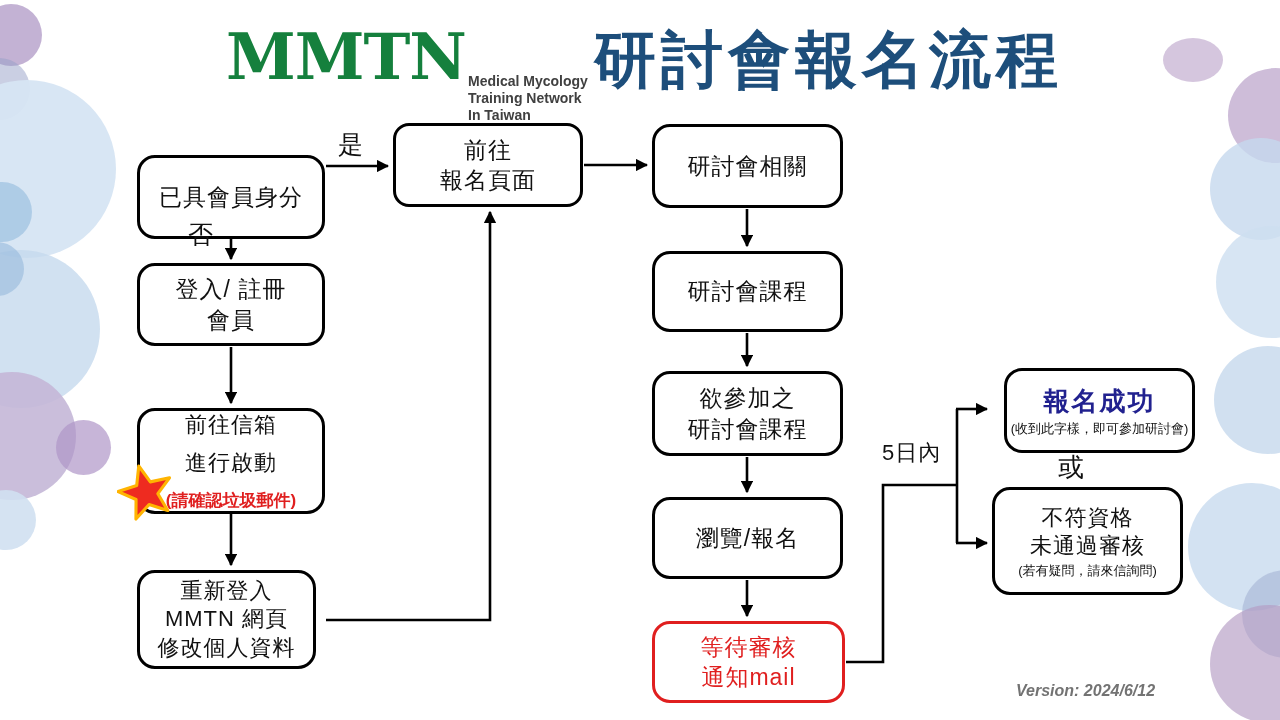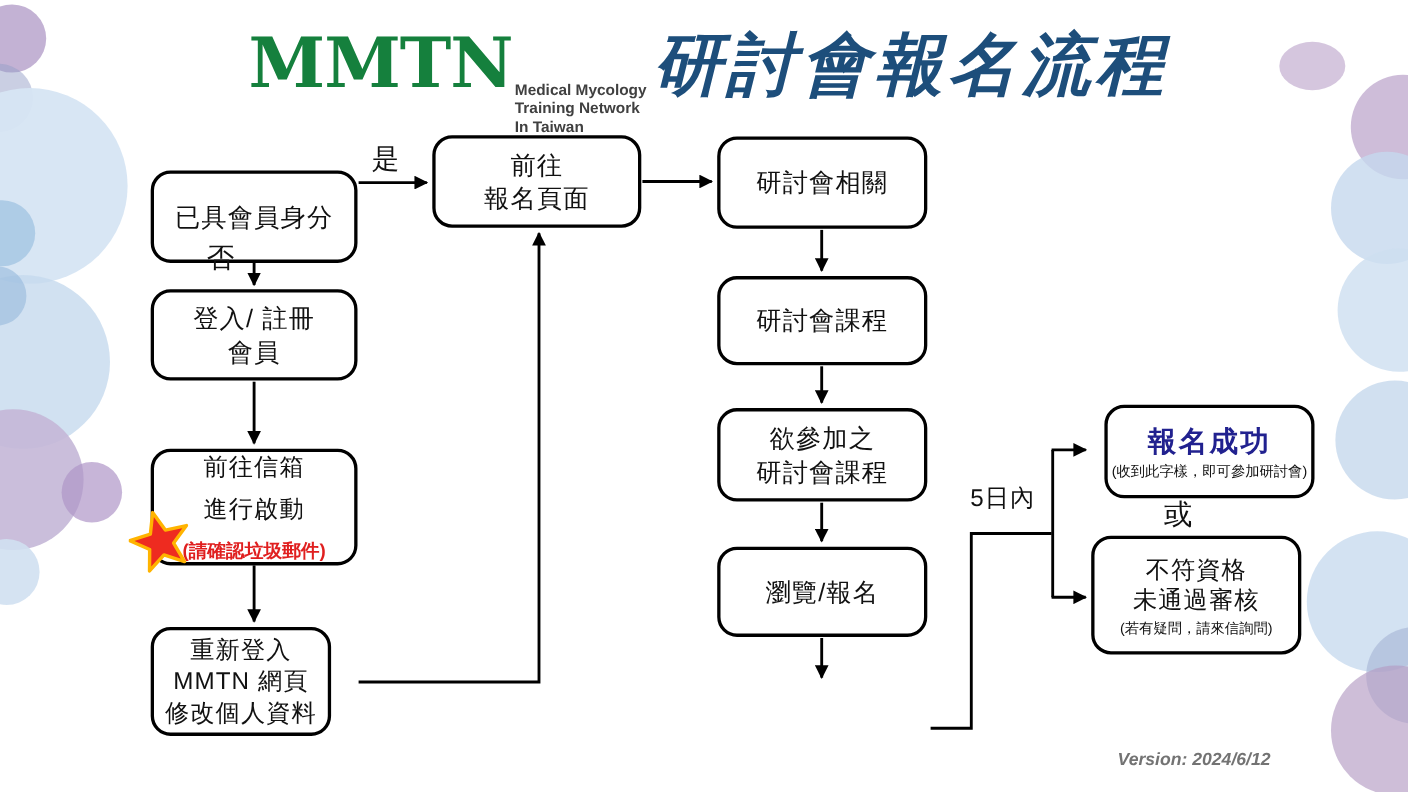--- a/index.html
+++ b/index.html
@@ -16,21 +16,20 @@
     font-weight:bold;font-size:63px;line-height:1;color:#15803d;letter-spacing:-1px;
   }
   .logo-tagline{
     position:absolute;left:468px;top:41px;z-index:2;
     font-size:14px;line-height:17px;font-weight:bold;color:#404040;margin-top:32px;
   }
   .page-title{
     position:absolute;left:594px;top:26px;z-index:2;
     font-size:62px;font-weight:800;color:#1d4e7b;letter-spacing:5px;line-height:1.1;
     white-space:nowrap;
-    font-style:italic;
   }
   
   .node{
     position:absolute;box-sizing:border-box;z-index:2;
     border:3px solid #000;border-radius:18px;background:#fff;
     display:flex;flex-direction:column;align-items:center;justify-content:center;
     font-size:23px;line-height:1.32;letter-spacing:1px;text-align:center;color:#111;
   }
   .node-red{border-color:#e01f1f;color:#e01f1f;}
   .node-note{font-size:13px;letter-spacing:0;line-height:1.2;margin-top:3px;color:#111;}
@@ -106,42 +105,46 @@
   </div>
   <div class="node" style="left:137px;top:263px;width:188px;height:83px;">
     <div>登入/ 註冊</div>
     <div>會員</div>
   </div>
   <div class="node" style="left:137px;top:408px;width:188px;height:106px;justify-content:space-between;">
     <div class="tight">前往信箱</div>
     <div class="tight">進行啟動</div>
     <div class="red-note">(請確認垃圾郵件)</div>
   </div>
-  <div class="node" style="left:137px;top:570px;width:164px;height:99px;text-align:center;">
+  <div class="node" style="left:137px;top:570px;width:179px;height:99px;text-align:center;">
     <div class="tight">重新登入</div>
     <div class="tight">MMTN 網頁</div>
     <div class="tight">修改個人資料</div>
   </div>
 
-  <div class="node" style="left:393px;top:123px;width:190px;height:84px;">
+  <div class="node" style="left:393px;top:123px;width:190px;height:84px;border-radius:16px;">
     <div>前往</div>
     <div>報名頁面</div>
   </div>
   <div class="node" style="left:652px;top:124px;width:191px;height:84px;">
     <div>研討會相關</div>
   </div>
   <div class="node" style="left:652px;top:251px;width:191px;height:81px;">
     <div>研討會課程</div>
   </div>
   <div class="node" style="left:652px;top:371px;width:191px;height:85px;">
     <div>欲參加之</div>
     <div>研討會課程</div>
   </div>
   <div class="node" style="left:652px;top:497px;width:191px;height:82px;justify-content:center;">
     <div>瀏覽/報名</div>
+  </div>
+  <div class="node node-red" style="left:652px;top:621px;width:193px;height:82px;">
+    <div>等待審核</div>
+    <div>通知mail</div>
   </div>
 
   <div class="node" style="left:992px;top:368px;width:191px;height:85px;margin-left:12px;">
     <div class="success-title">報名成功</div>
     <div class="node-note">(收到此字樣，即可參加研討會)</div>
   </div>
   <div class="node" style="left:992px;top:487px;width:191px;height:108px;">
     <div class="tight">不符資格</div>
     <div class="tight">未通過審核</div>
     <div class="node-note">(若有疑問，請來信詢問)</div>

